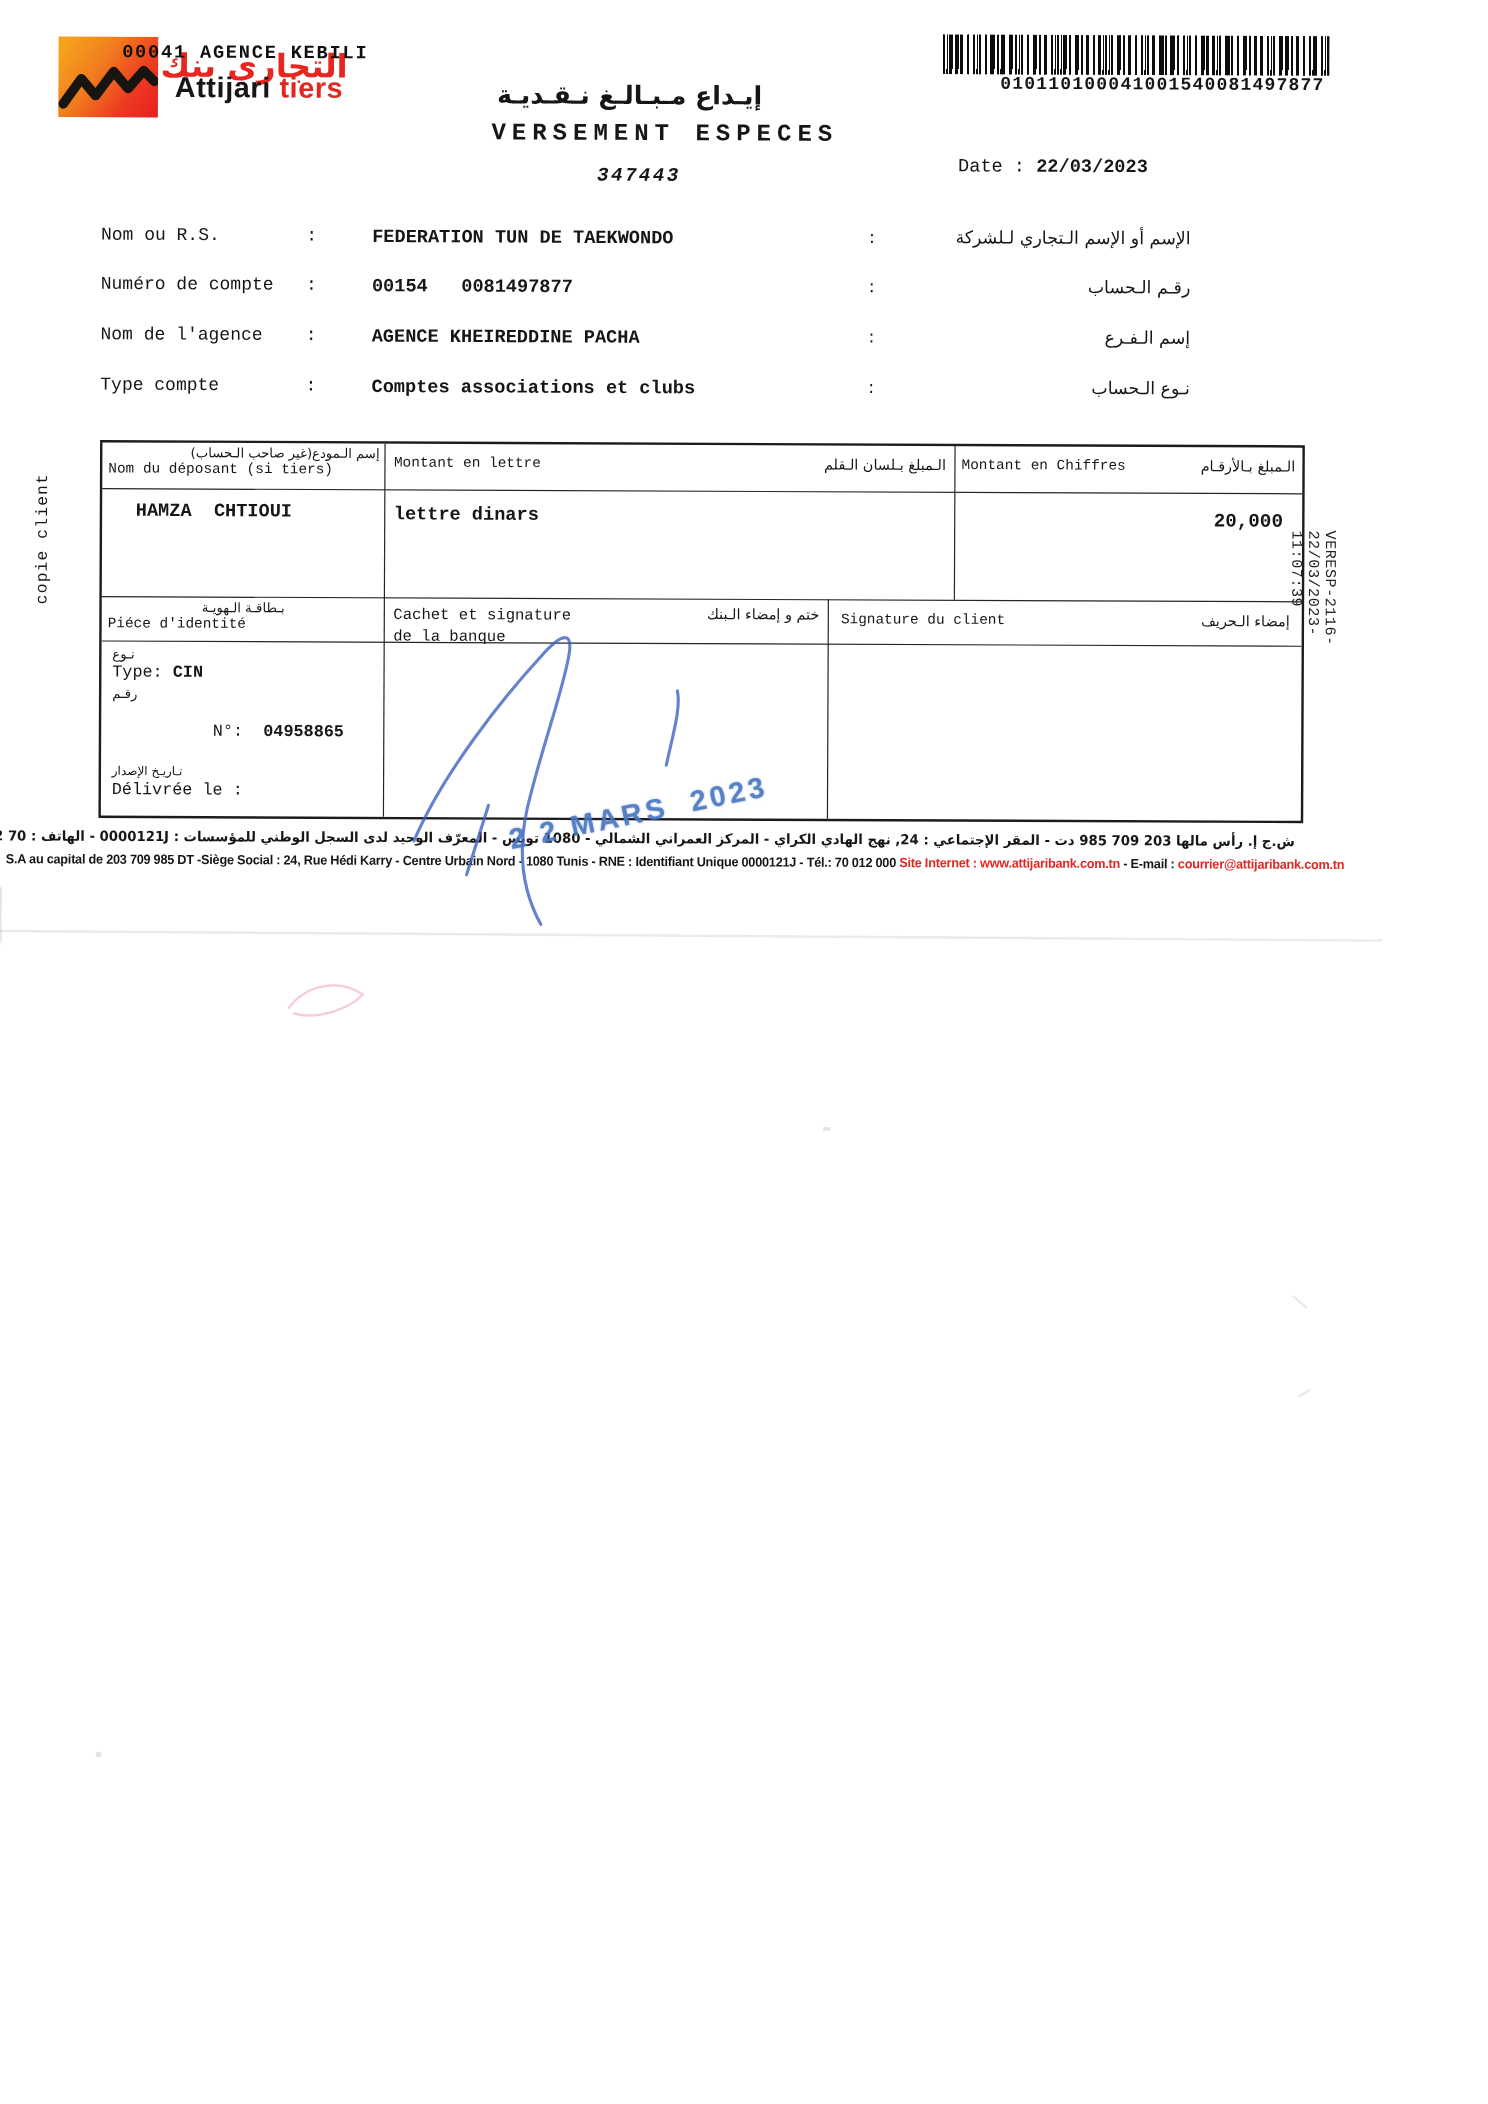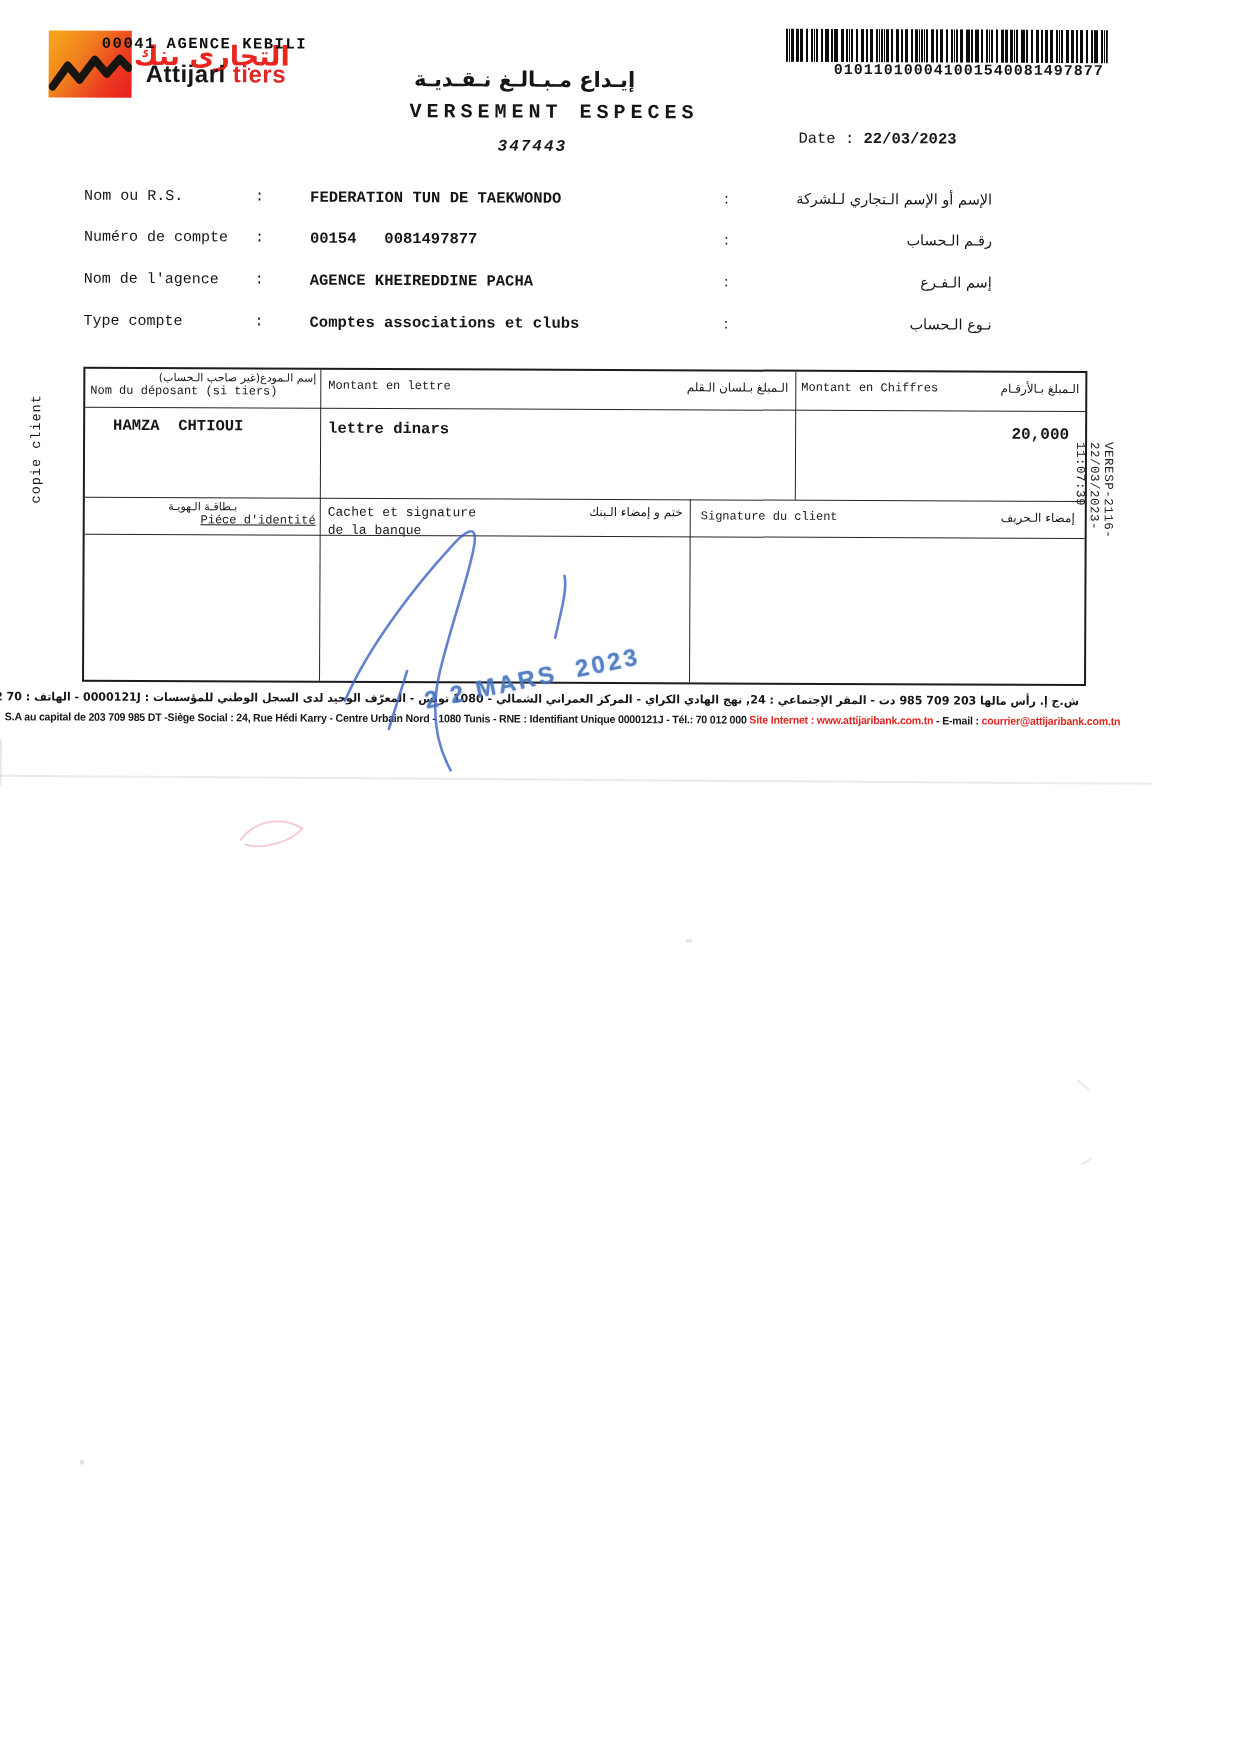--- a/index.html
+++ b/index.html
@@ -150,34 +150,46 @@
         <span class="mono fr-s">Montant en Chiffres</span>
         <span class="ar ar-s">الـمبلغ بـالأرقـام</span>
       </div>
 
       <div class="cell mono b pre" style="left:28px;top:48px;font-size:15.5px;">HAMZA  CHTIOUI</div>
       <div class="cell mono b" style="left:243px;top:50px;font-size:15.5px;">lettre dinars</div>
       <div class="cell mono b" style="left:716px;top:53px;width:268px;text-align:right;font-size:16px;">20,000</div>
 
       <div class="cell" style="left:5px;top:131px;width:226px;">
         <div class="ar ar-xs" style="text-align:center;">بـطاقـة الـهويـة</div>
-        <div class="mono fr-s" style="text-align:right;text-decoration:underline;">Piéce d'identité</div>
+        <div class="mono fr-s" style="text-align:left;">Piéce d'identité</div>
       </div>
       <div class="cell flexbet" style="left:243px;top:134px;width:355px;">
         <span class="mono" style="font-size:13px;line-height:1.35;">
           <span>Cachet et signature</span><br>
           <span>de la banque</span>
         </span>
         <span class="ar ar-s">ختم و إمضاء الـبنك</span>
       </div>
       <div class="cell flexbet" style="left:616px;top:138px;width:374px;">
         <span class="mono fr-s">Signature du client</span>
         <span class="ar ar-s">إمضاء الـحريف</span>
       </div>
 
+      <div class="cell" style="left:9px;top:170px;width:222px;">
+        <div class="ar ar-xs" style="text-align:left;direction:rtl;">نـوع</div>
+        <div class="mono" style="font-size:14px;margin-top:1px;">
+          <span>Type: </span><span class="b">CIN</span>
+        </div>
+        <div class="ar ar-xs" style="text-align:left;direction:rtl;margin-top:3px;">رقـم</div>
+        <div class="mono pre" style="font-size:14px;margin-top:1px;">
+          <span>N°:  </span><span class="b">04958865</span>
+        </div>
+        <div class="ar" style="font-size:10px;text-align:left;direction:rtl;margin-top:4px;">تـاريـخ الإصدار</div>
+        <div class="mono" style="font-size:14px;margin-top:2px;">Délivrée le :</div>
+      </div>
     </div>
 
     <svg class="abs" style="left:290px;top:430px;z-index:4;" width="340" height="360" viewBox="0 0 340 360">
       <g fill="none" stroke="#3f63c4" stroke-width="2.6" stroke-linecap="round" opacity="0.8">
         <path d="M 58,272 C 82,215 132,152 163,118 C 177,102 189,94 187,113 C 184,140 162,200 152,246 C 144,284 149,314 164,341"></path>
         <path d="M 268,208 C 274,180 280,160 277,146"></path>
         <path d="M 120,242 L 102,300"></path>
       </g>
     </svg>
 

